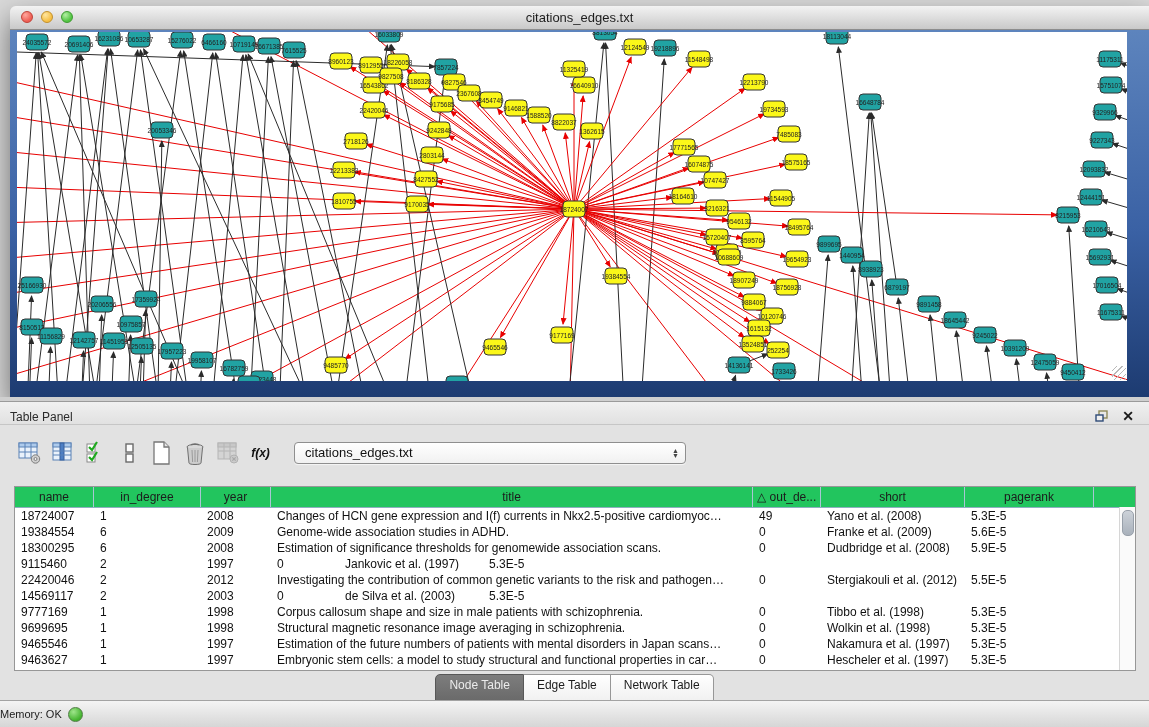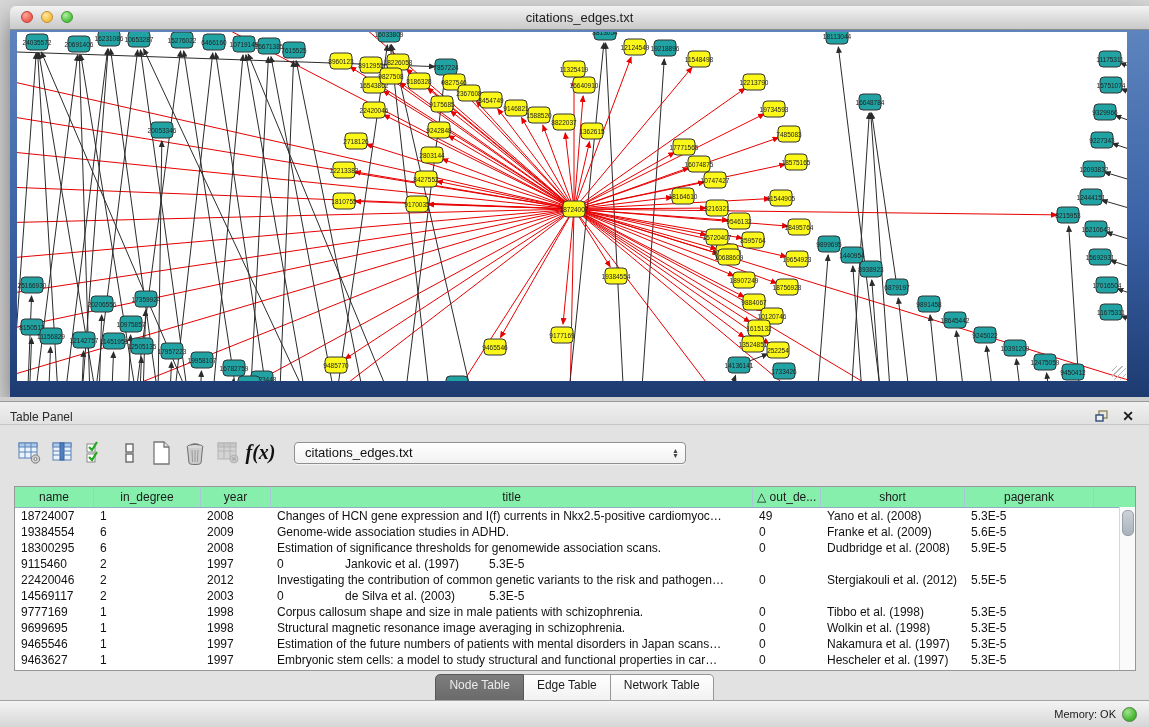--- a/index.html
+++ b/index.html
@@ -24,41 +24,41 @@
 
   
   .table-panel{position:absolute;left:0;top:401px;width:1149px;height:299px;background:#e2e2e2;border-top:1px solid #9a9a9a}
   .panel-header{height:22px;background:linear-gradient(#f0f0f0,#e1e1e1);border-bottom:1px solid #c6c6c6;display:flex;align-items:flex-end;padding:0 12px 0 10px;font-size:12px;color:#2b2b2b}
   .panel-header .spacer{flex:1}
   .ph-btn{width:18px;height:16px;display:flex;align-items:center;justify-content:center;margin-left:8px;cursor:default}
   .close-x{font-size:14px;font-weight:bold;color:#1a1a1a}
 
   .toolbar{display:flex;align-items:center;padding:14px 0 0 16px}
   .tbtn{width:27px;height:27px;margin-right:6px;display:flex;align-items:center;justify-content:center}
-  .fx{font-family:Liberation Serif, serif;font-style:italic;font-weight:bold;font-size:20px;color:#111}
+  .fx{font-family:Liberation Sans, sans-serif;font-style:italic;font-weight:bold;font-size:12px;color:#111}
   .combo{margin-left:14px;width:392px;height:22px;border:1px solid #8f8f8f;border-radius:4px;background:linear-gradient(#ffffff,#f1f1f1);display:flex;align-items:center;font-size:13px;color:#111;padding-left:10px;box-sizing:border-box;box-shadow:0 1px 1px rgba(255,255,255,.7)}
   .combo .arrows{margin-left:auto;padding-right:6px;font-size:7px;line-height:5px;color:#444;display:flex;flex-direction:column;align-items:center}
 
   .dtable{position:absolute;left:14px;top:84px;width:1122px;height:185px;background:#fff;border:1px solid #979797;overflow:hidden;box-sizing:border-box}
-  .hrow{display:flex;height:20px;background:#86efac;border-bottom:1px solid #8fafc0}
+  .hrow{display:flex;height:20px;background:#22c55e;border-bottom:1px solid #8fafc0}
   .hcell{font-size:12px;color:#1c1c1c;display:flex;align-items:center;justify-content:center;border-right:1px solid #a9c6d4;box-sizing:border-box;white-space:nowrap;overflow:hidden}
   .hcell.c4{justify-content:flex-start;padding-left:4px}
   .drow{display:flex;height:16px}
   .dcell{font-size:12px;color:#111;padding-left:6px;white-space:nowrap;overflow:hidden;box-sizing:border-box;line-height:16px}
   .c0{width:79px}.c1{width:107px}.c2{width:70px}.c3{width:482px}.c4{width:68px}.c5{width:144px}.c6{width:129px}
   .vscroll{position:absolute;top:20px;right:0;bottom:0;width:15px;background:#fafafa;border-left:1px solid #d6d6d6}
   .vthumb{position:absolute;top:3px;left:2px;width:10px;height:24px;border-radius:5px;background:linear-gradient(#cdd2d9,#a9b1bb);border:1px solid #98a0aa}
 
   .tabs{position:absolute;left:0;top:272px;width:100%;display:flex;justify-content:center}
   .tab{font-size:12px;padding:3px 13px 12px 13px;background:linear-gradient(#ffffff,#efefef);border:1px solid #979797;border-left:none;color:#1c1c1c;cursor:default}
   .tab.first{border-left:1px solid #979797;border-radius:5px 0 0 5px}
   .tab.last{border-radius:0 5px 5px 0}
   .tab.selected{background:linear-gradient(#7d7d7d,#676767);color:#ececec;border-color:#575757}
 
-  .statusbar{position:absolute;left:0;bottom:0;width:1149px;height:27px;background:linear-gradient(#f4f4f4,#d6d6d6);border-top:1px solid #a3a3a3;display:flex;align-items:center;justify-content:flex-end;padding-right:12px;box-sizing:border-box;font-size:11px;color:#1b1b1b}
+  .statusbar{position:absolute;left:0;bottom:0;width:1149px;height:27px;background:linear-gradient(#f4f4f4,#d6d6d6);border-top:1px solid #a3a3a3;display:flex;align-items:center;justify-content:flex-start;box-sizing:border-box;font-size:11px;color:#1b1b1b}
   .mem-dot{width:13px;height:13px;border-radius:50%;margin-left:6px;background:radial-gradient(circle at 35% 30%,#9fe58b,#43b32e 70%);border:1px solid #4f7d44}
 </style>
 </head>
 <body>
 
 <div class="root">
 
   <div class="net-window">
     <div class="titlebar">
       <div class="lights">

